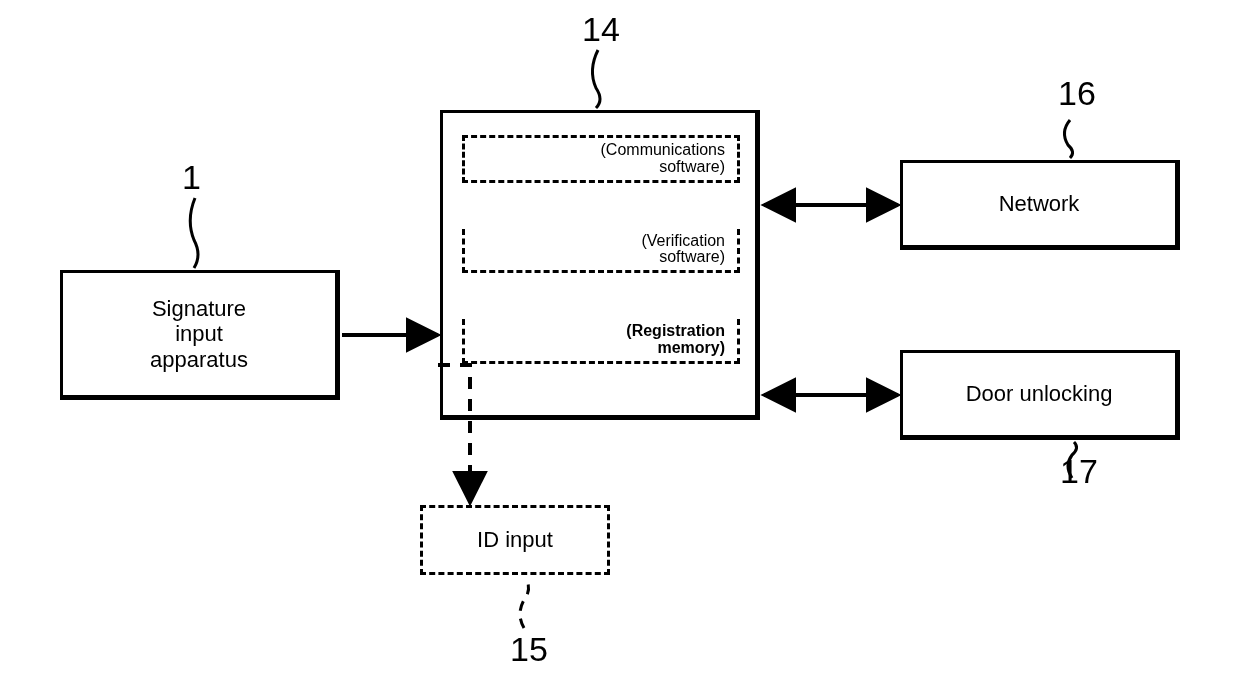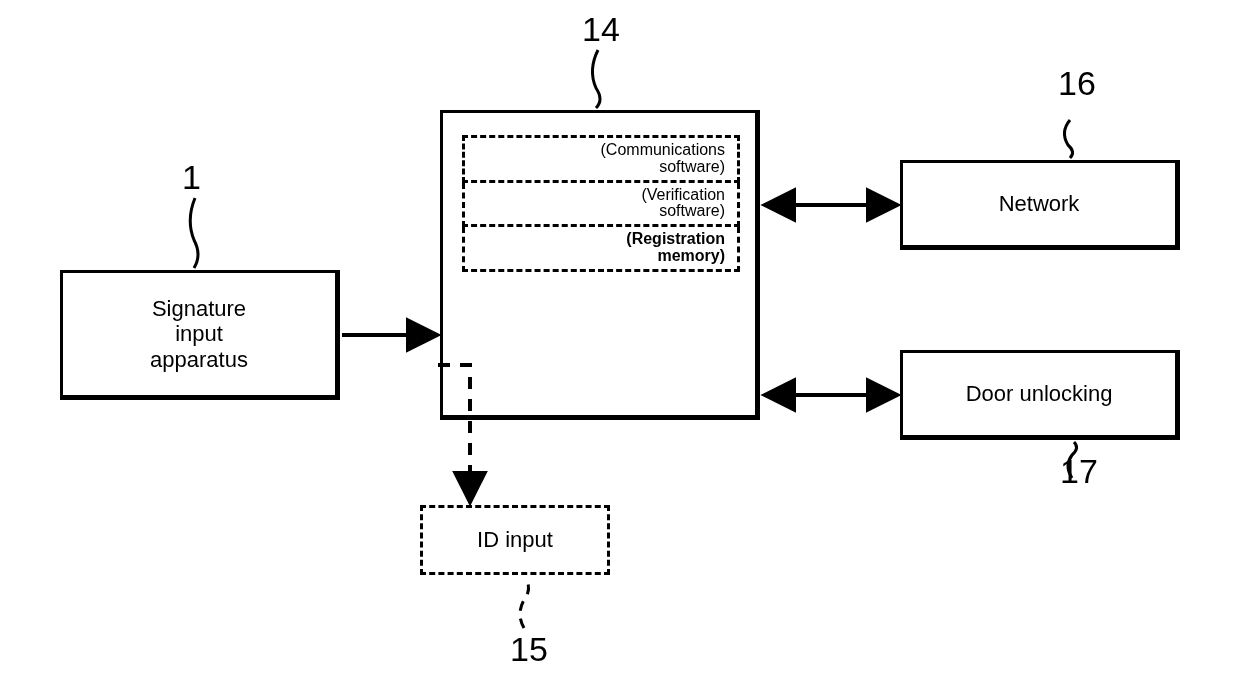--- a/index.html
+++ b/index.html
@@ -42,41 +42,42 @@
   .inner-item {
     border: 3px dashed #000;
     text-align: right;
     font-size: 16px;
     line-height: 1.05;
     padding: 4px 12px 4px 12px;
     box-sizing: border-box;
   }
   .inner-item + .inner-item {
     border-top: none;
+    margin-top: 46px;
   }
   .ref-label {
     position: absolute;
     font-size: 34px;
   }
   svg.connectors {
     position: absolute;
     left: 0; top: 0;
     width: 1240px;
     height: 700px;
     pointer-events: none;
   }
 </style>
 </head>
 <body>
 
 <div class="stage">
 
   <div class="ref-label" style="left:582px; top:10px;">14</div>
   <div class="ref-label" style="left:182px; top:158px;">1</div>
-  <div class="ref-label" style="left:1058px; top:64px;">16</div>
+  <div class="ref-label" style="left:1058px; top:74px;">16</div>
   <div class="ref-label" style="left:1060px; top:452px;">17</div>
   <div class="ref-label" style="left:510px; top:630px;text-align:right;">15</div>
 
   <div class="box" style="left:60px; top:270px; width:280px; height:130px;">
     <span style="white-space:pre-line;">Signature
 input
 apparatus</span>
   </div>
 
   <div class="box" style="left:440px; top:110px; width:320px; height:310px; padding:0;">

